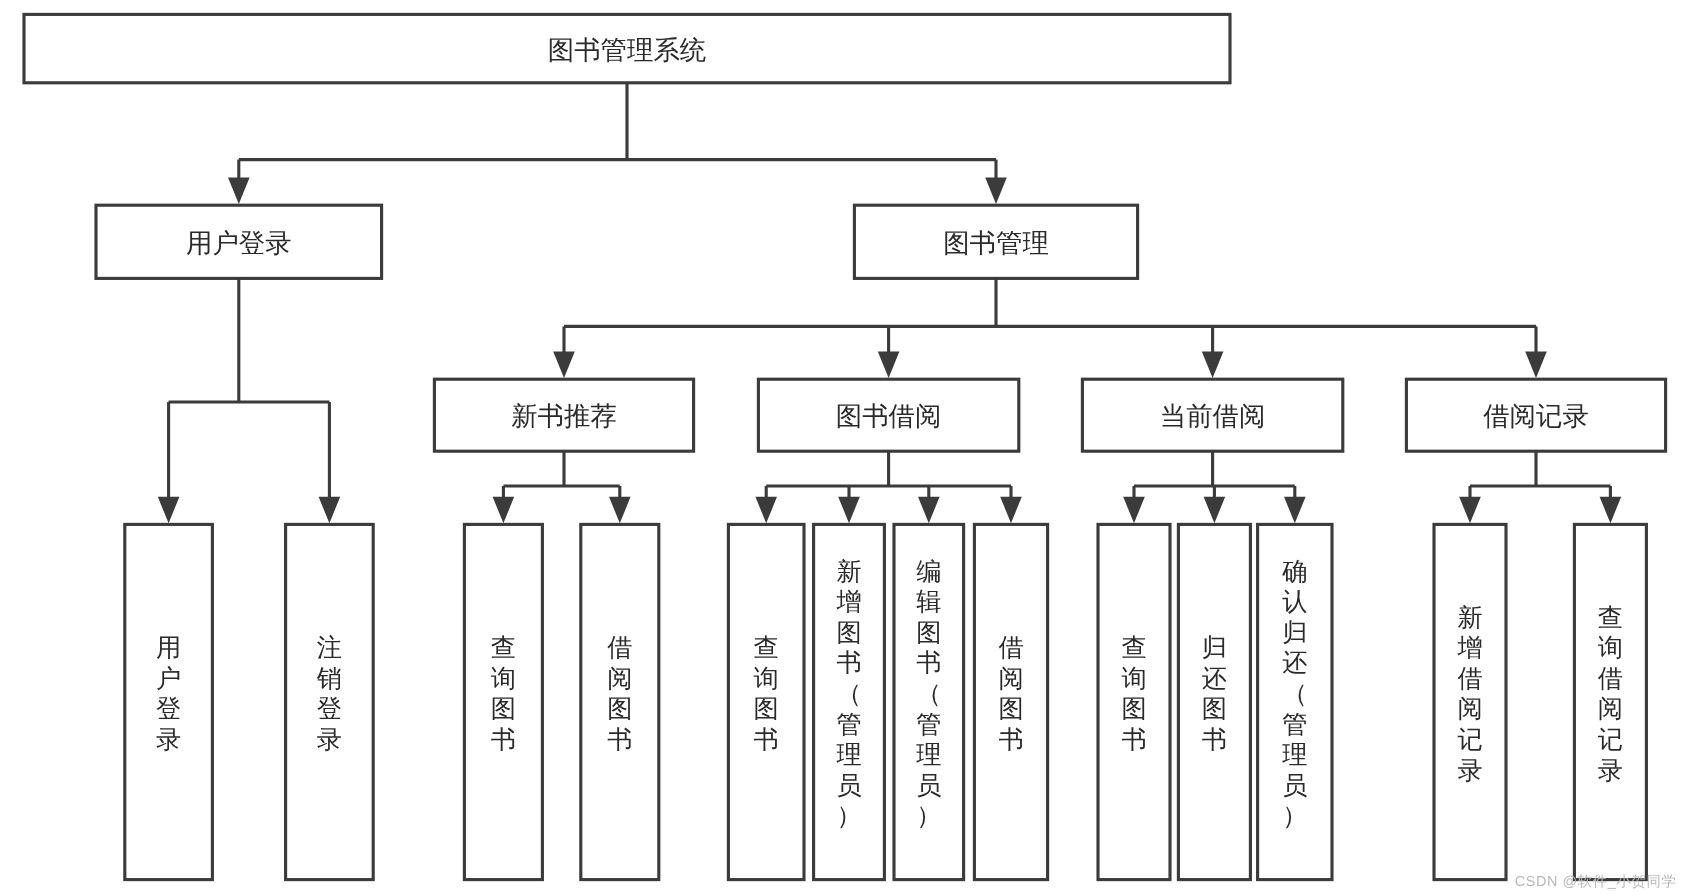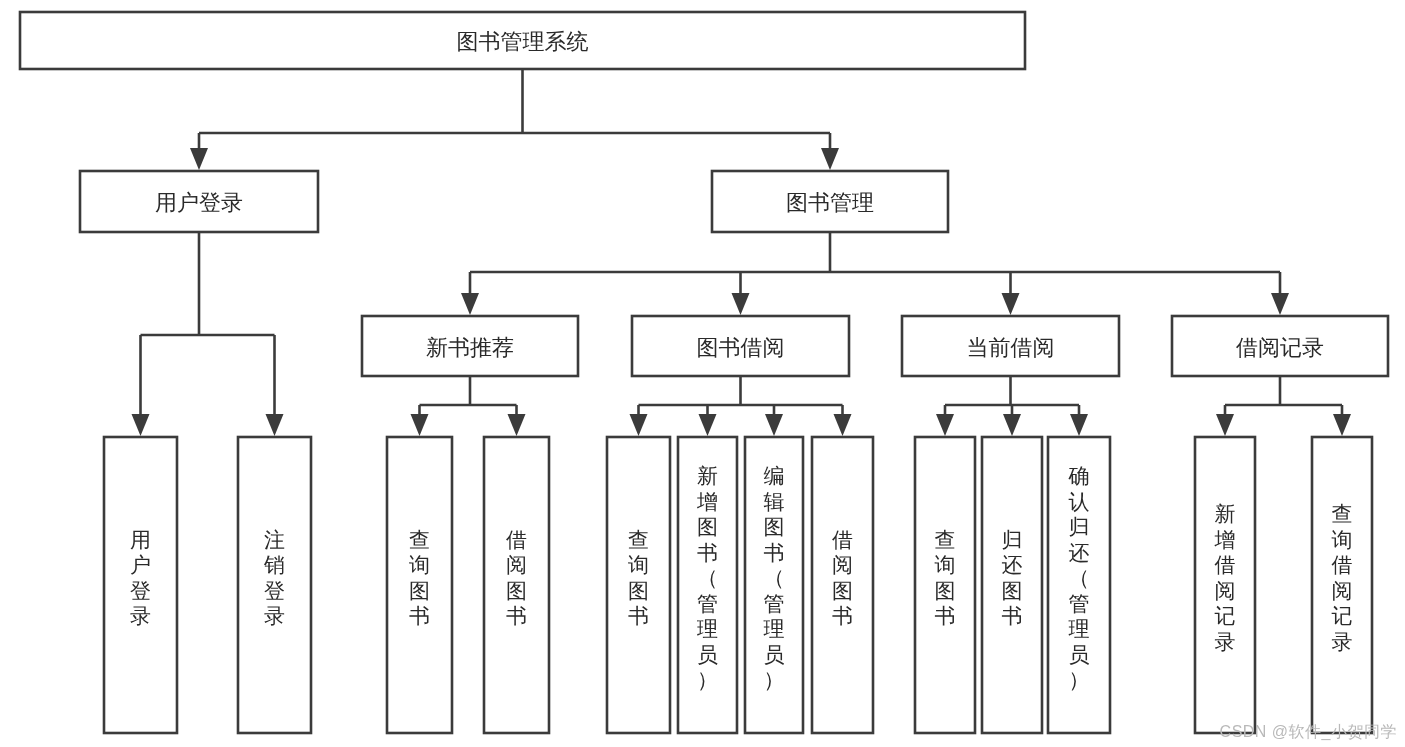--- a/index.html
+++ b/index.html
@@ -51,21 +51,21 @@
     fill: #2a2a2a;
     font-family: "Liberation Sans", "DejaVu Sans", sans-serif;
     font-size: 21px;
     text-anchor: middle;
   }
   .watermark-text {
     position: absolute;
     right: 8px;
     bottom: 4px;
     font-family: "Liberation Sans", "DejaVu Sans", sans-serif;
-    font-size: 16px;
+    font-size: 12px;
     color: #b9b9b9;
     white-space: nowrap;
     letter-spacing: 0.5px;
   }
 </style>
 </head>
 <body>
 
 <div id="diagram-root">
   <svg id="flowchart" viewBox="0 0 1405 747">

